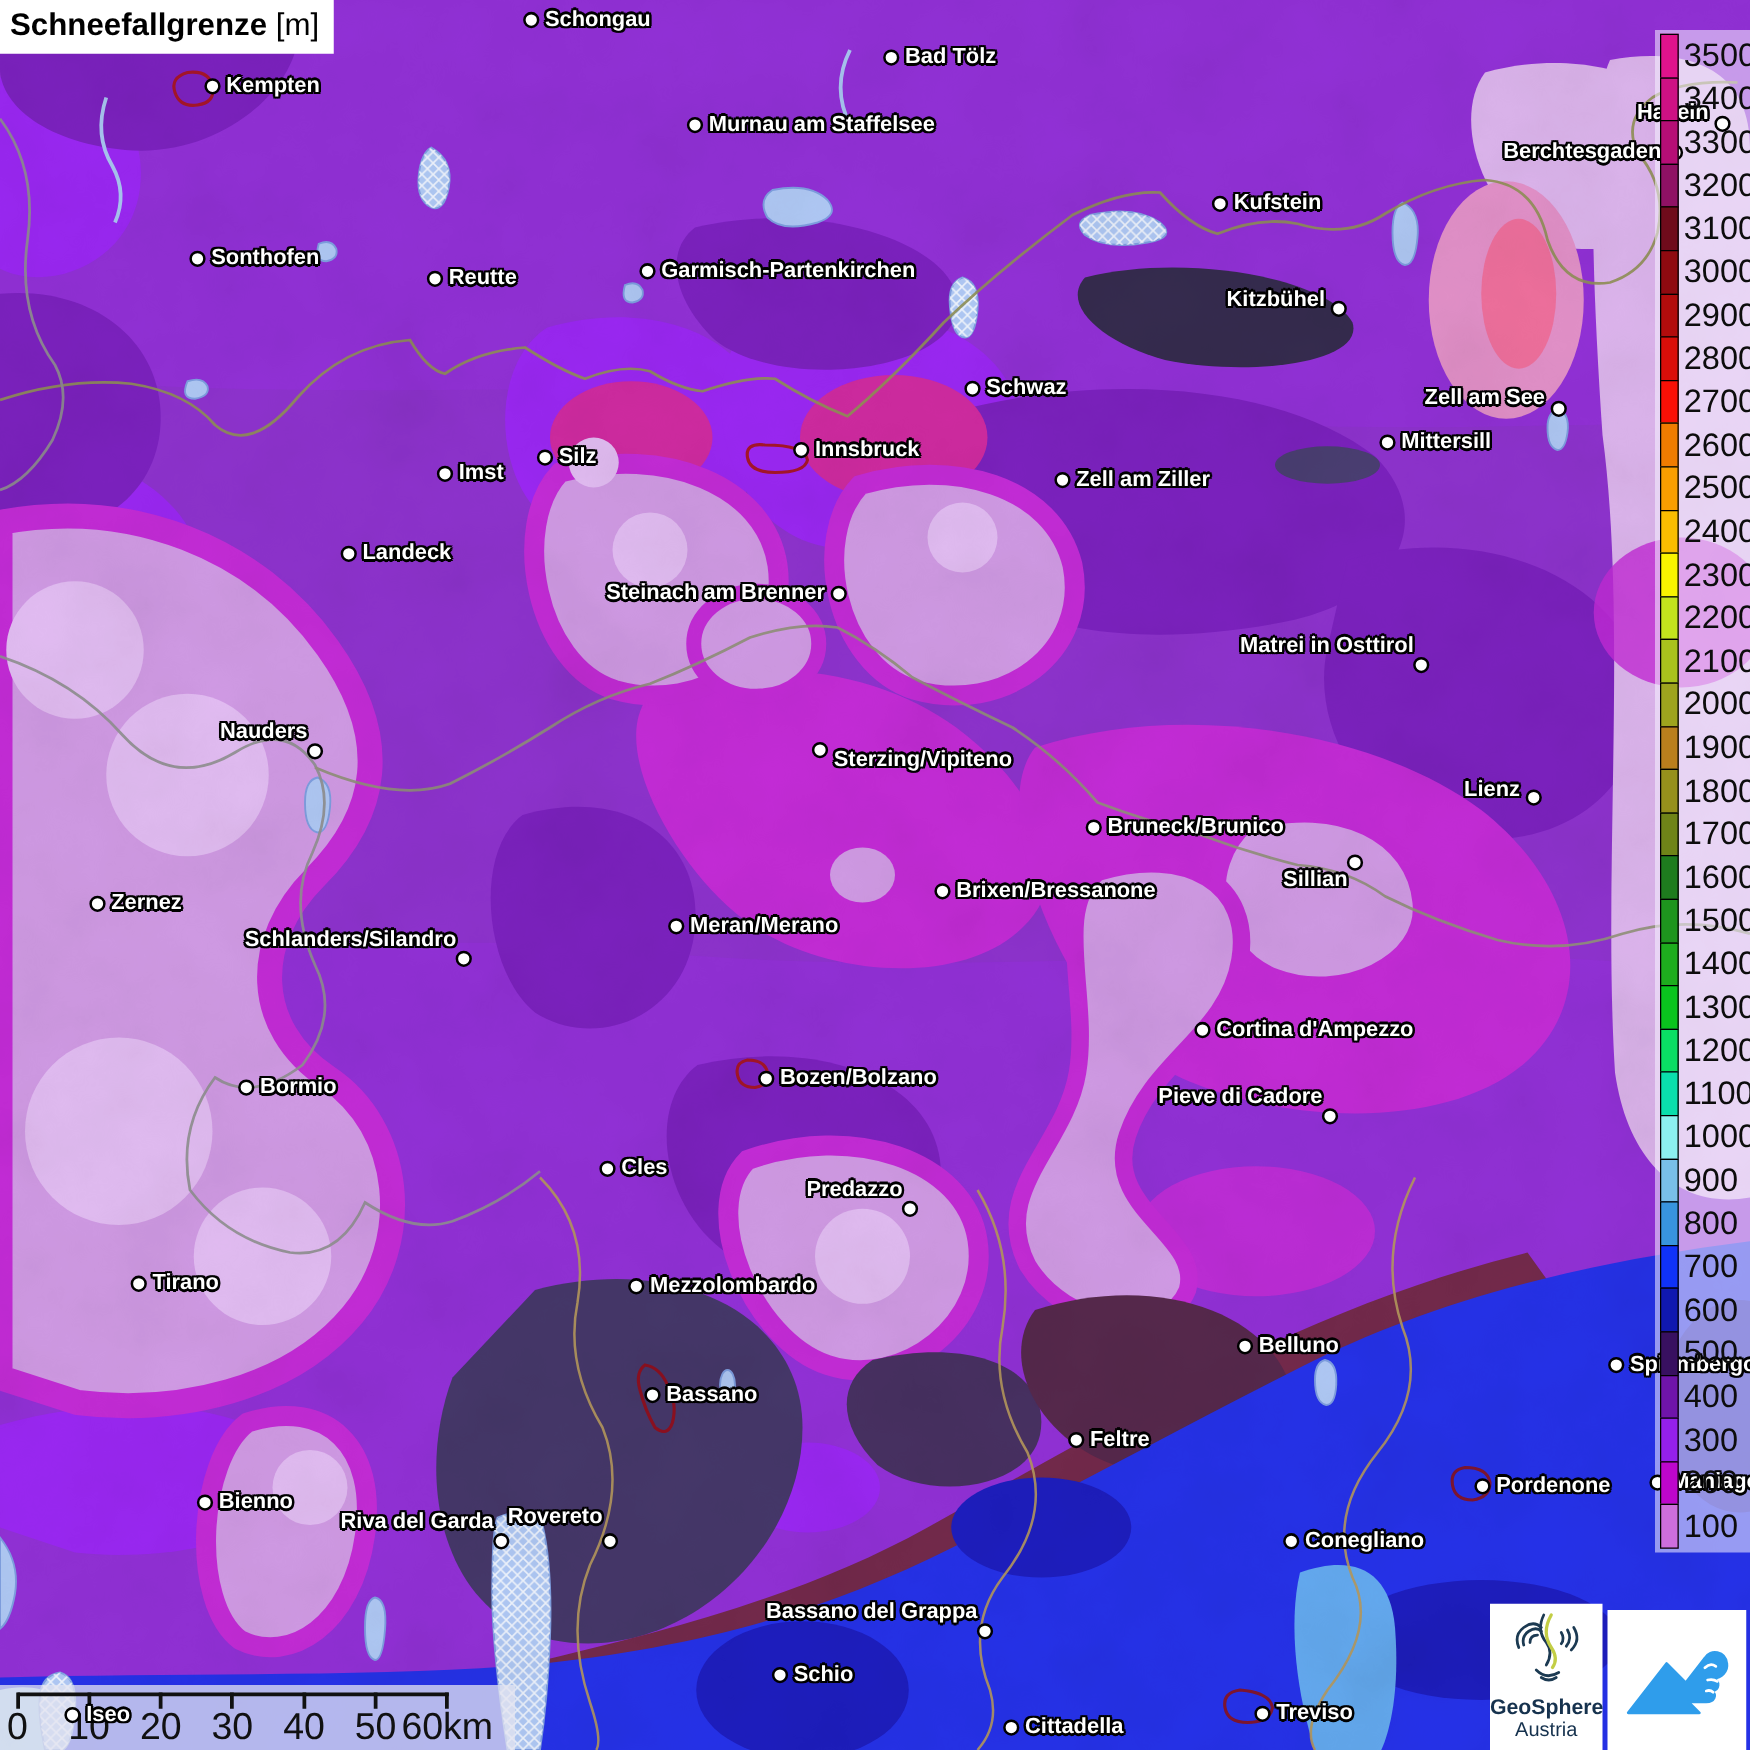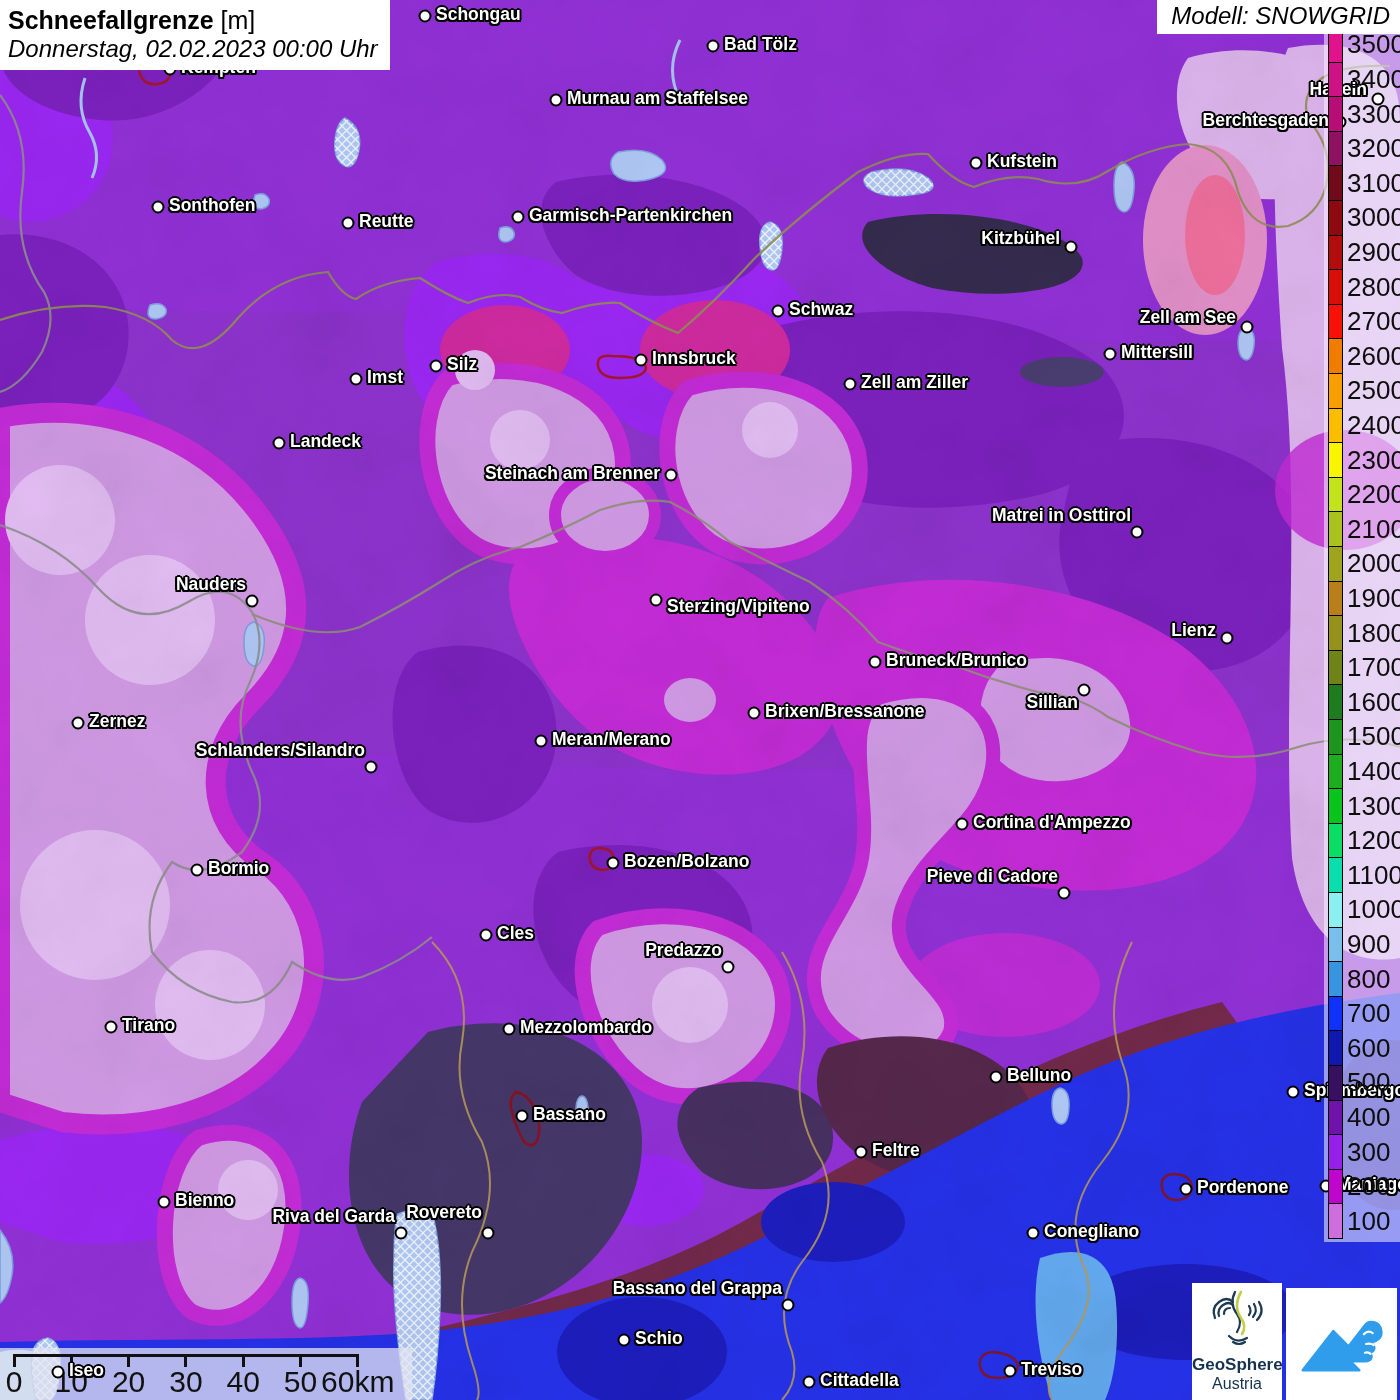--- a/index.html
+++ b/index.html
@@ -384,24 +384,22 @@
       <div class="legend-swatch" style="top: 1110.2px; height: 35.6px; background: rgb(148, 32, 234);"></div>
       <div class="legend-value" style="top: 1127.5px;">300</div>
       <div class="legend-swatch" style="top: 1144.8px; height: 35.6px; background: rgb(190, 6, 204);"></div>
       <div class="legend-value" style="top: 1162.1px;">200</div>
       <div class="legend-swatch" style="top: 1179.4px; height: 35.6px; background: rgb(206, 110, 220);"></div>
       <div class="legend-value" style="top: 1196.7px;">100</div>
     </div>
 
   <div class="titlebox">
     <div class="title-line1"><span class="b">Schneefallgrenze</span> <span>[m]</span></div>
-    <div class="title-line2">Donnerstag, 02.02.2023 00:00 Uhr</div>
   </div>
 
-  <div class="modelbox">Modell: SNOWGRID</div>
 
   <div class="logo-geosphere">
     <svg width="64" height="66" viewBox="0 0 64 64">
       <g fill="none" stroke="#1C3A52" stroke-width="2.2" stroke-linecap="round">
         <path d="M10,34 q-4,-10 4,-16 q8,-6 14,0"></path>
         <path d="M14,32 q-2,-7 4,-11 q6,-4 10,0"></path>
         <path d="M19,30 q0,-6 6,-6"></path>
         <path d="M54,18 q6,10 -2,18"></path>
         <path d="M49,20 q4,7 -1,13"></path>
         <path d="M44,22 q3,5 0,9"></path>

